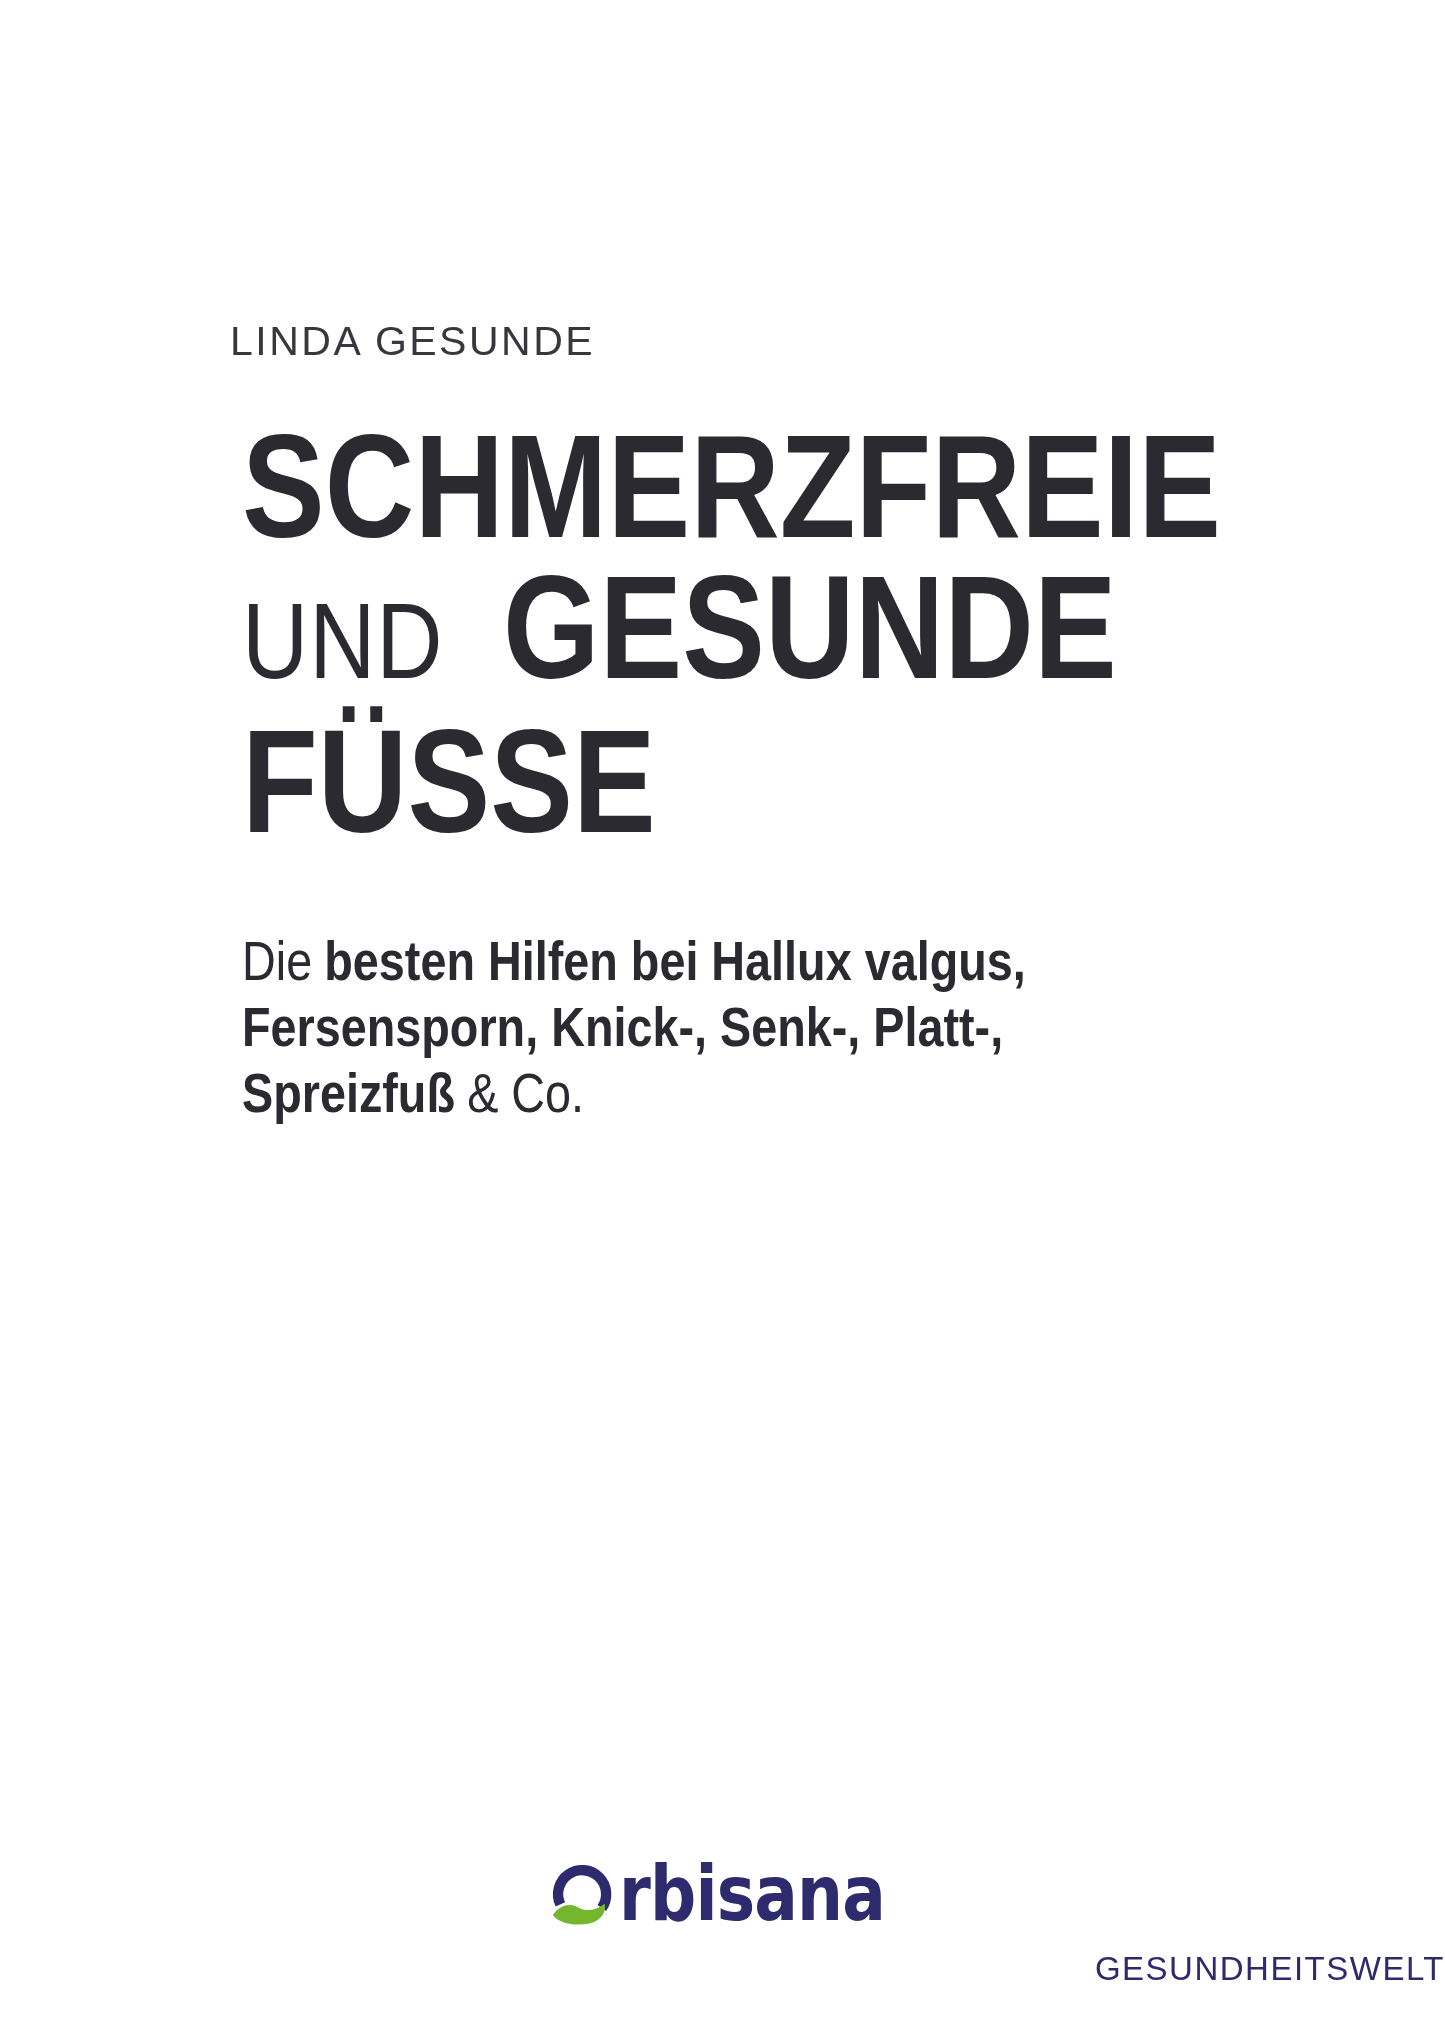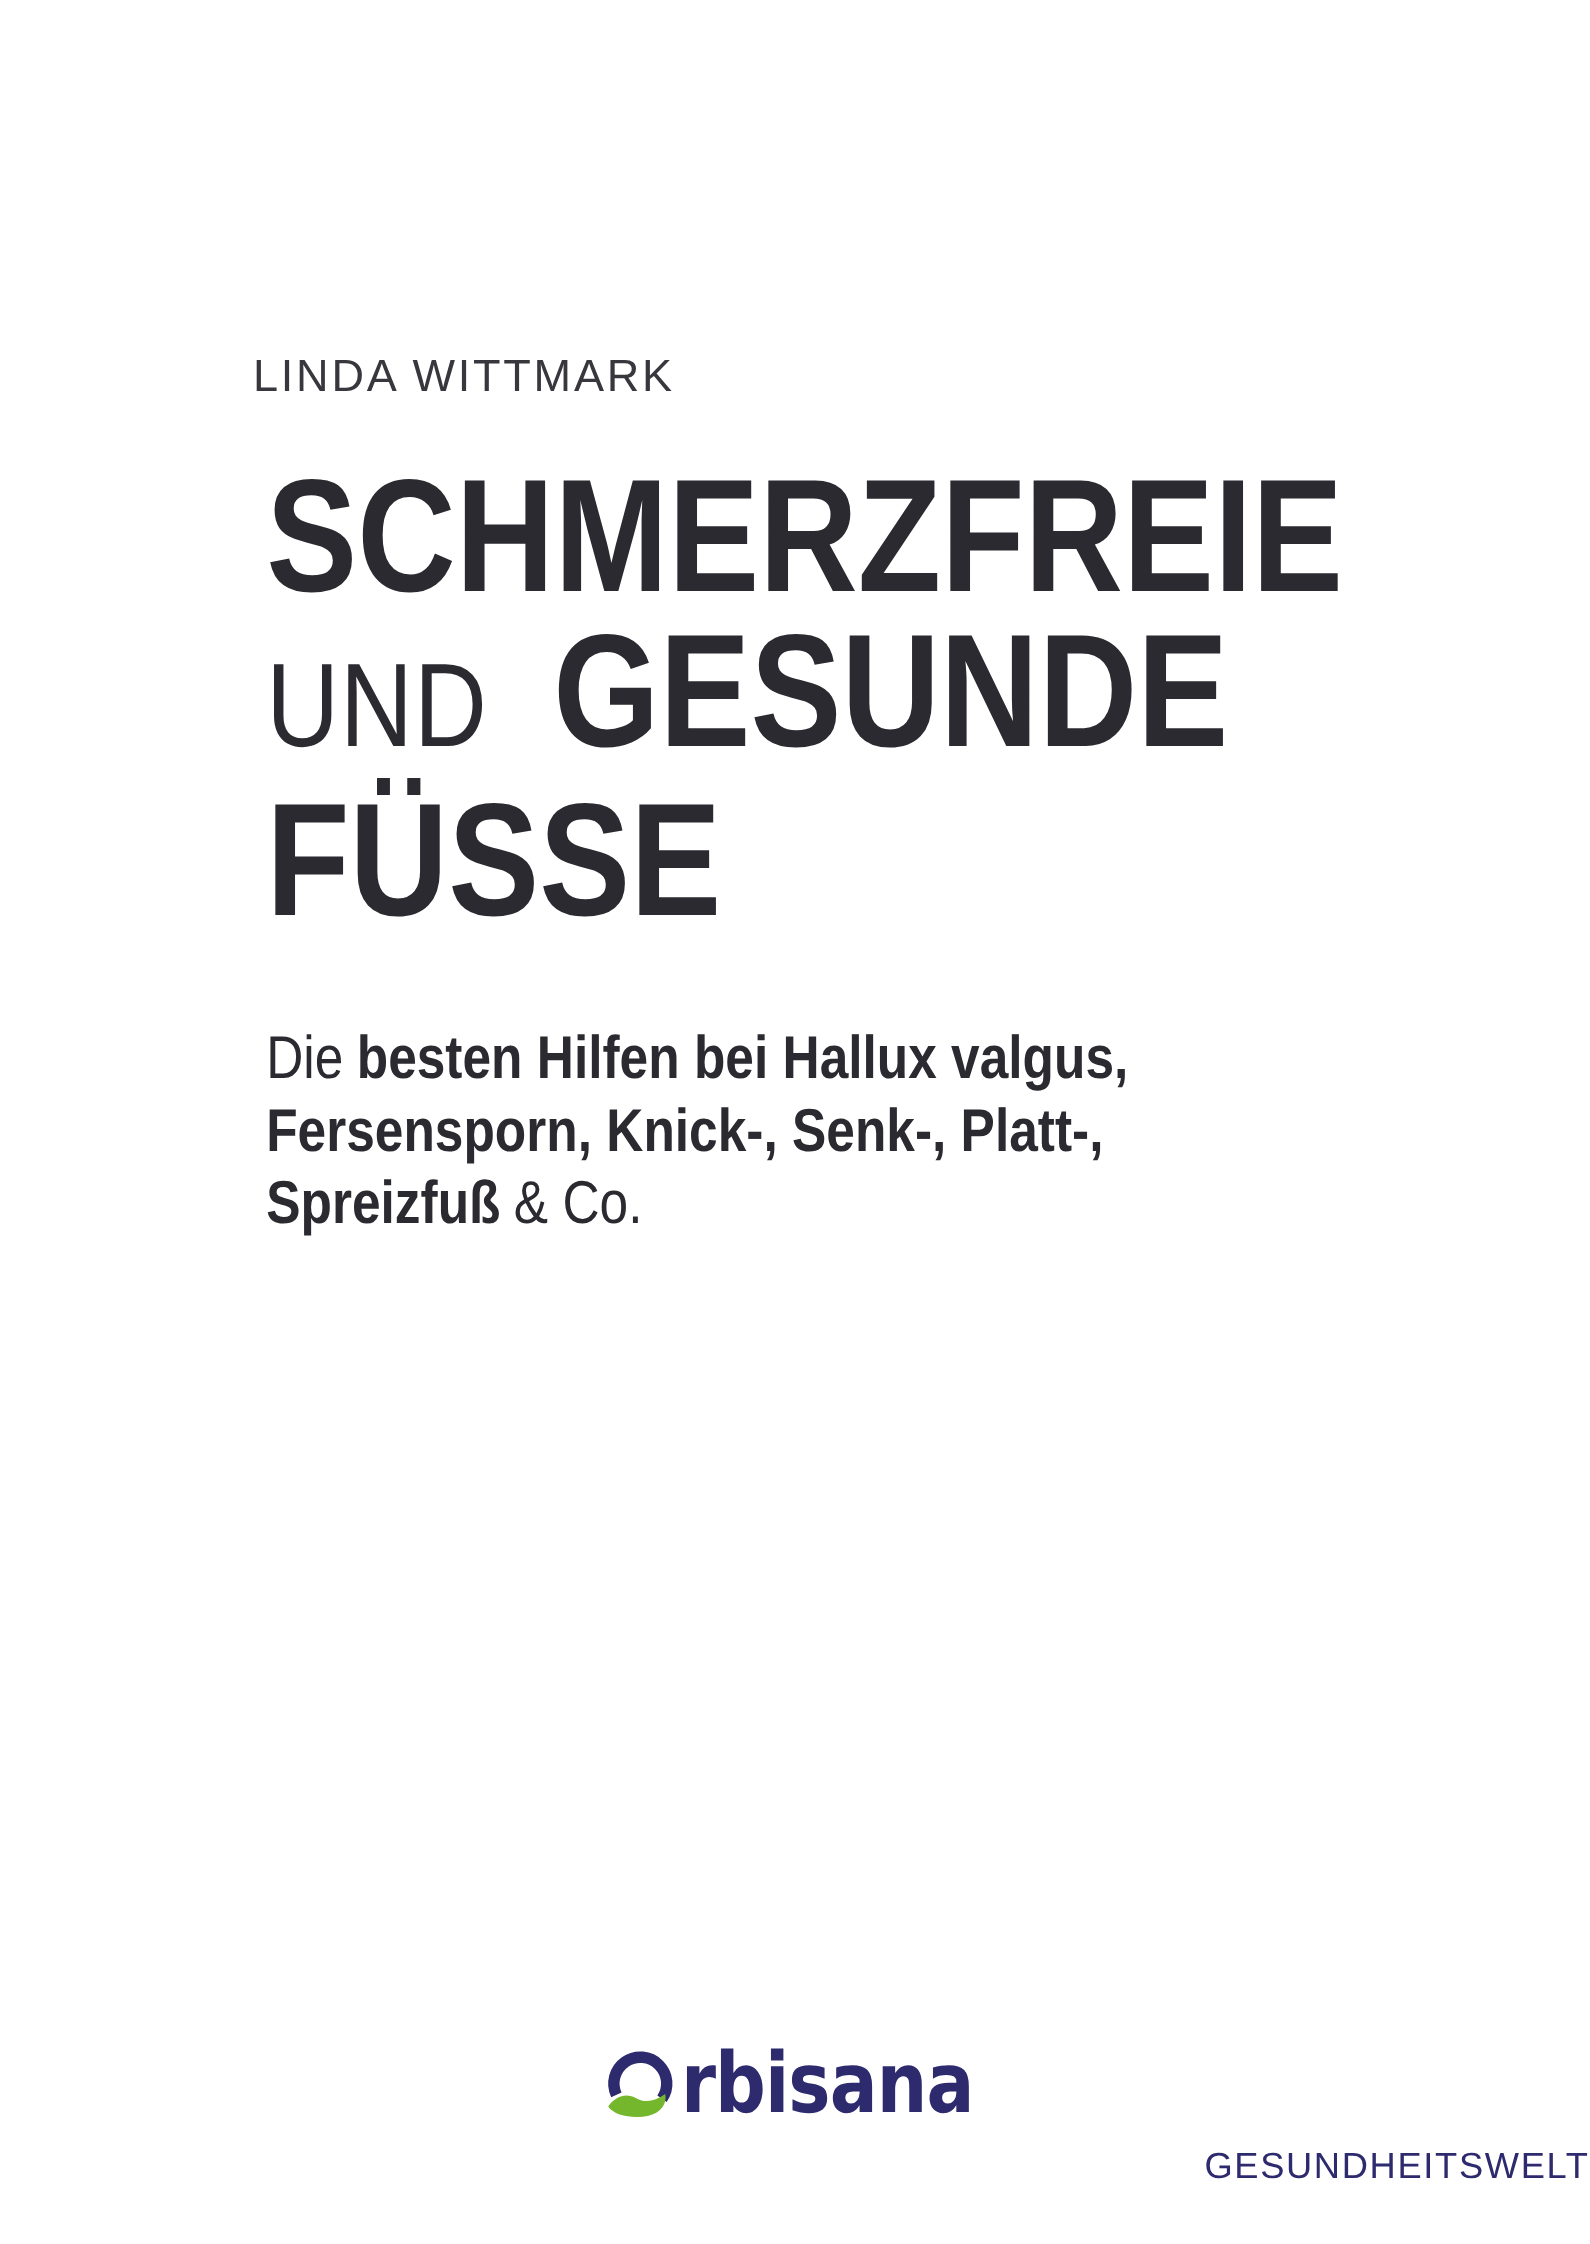--- a/index.html
+++ b/index.html
@@ -115,21 +115,21 @@
     color: #2e2a6e;
     white-space: nowrap;
     text-align: right;
   }
 </style>
 </head>
 <body>
 
 <div class="page">
 
-  <div class="author">LINDA WITTMARK</div>
+  <div class="author">LINDA GESUNDE</div>
 
   <div class="title-block">
     <div class="title-line">SCHMERZFREIE</div>
     <div class="title-line">
       <span class="title-conj">UND</span><span>GESUNDE</span>
     </div>
     <div class="title-line">FÜSSE</div>
   </div>
 
   <div class="subtitle-block">

